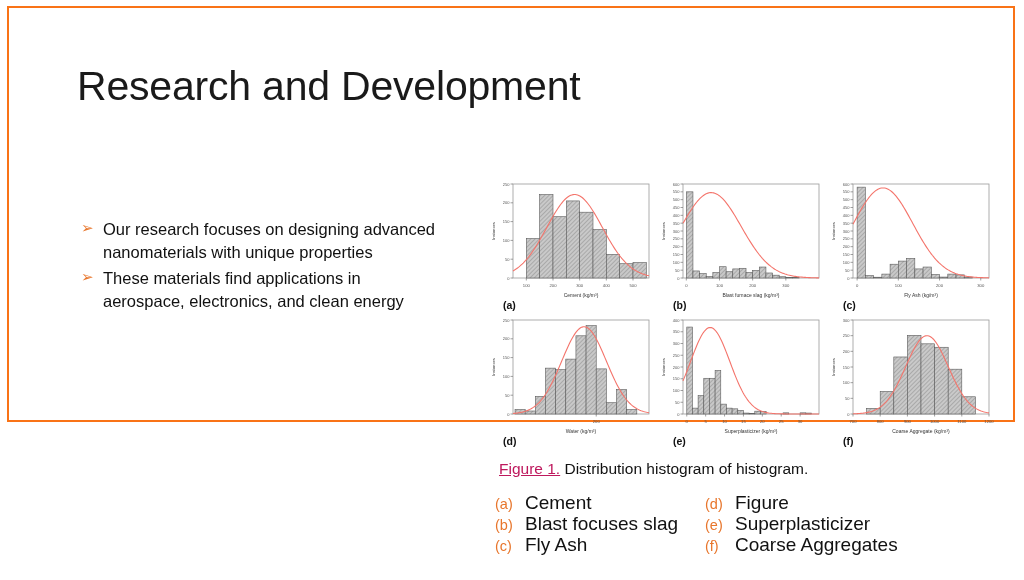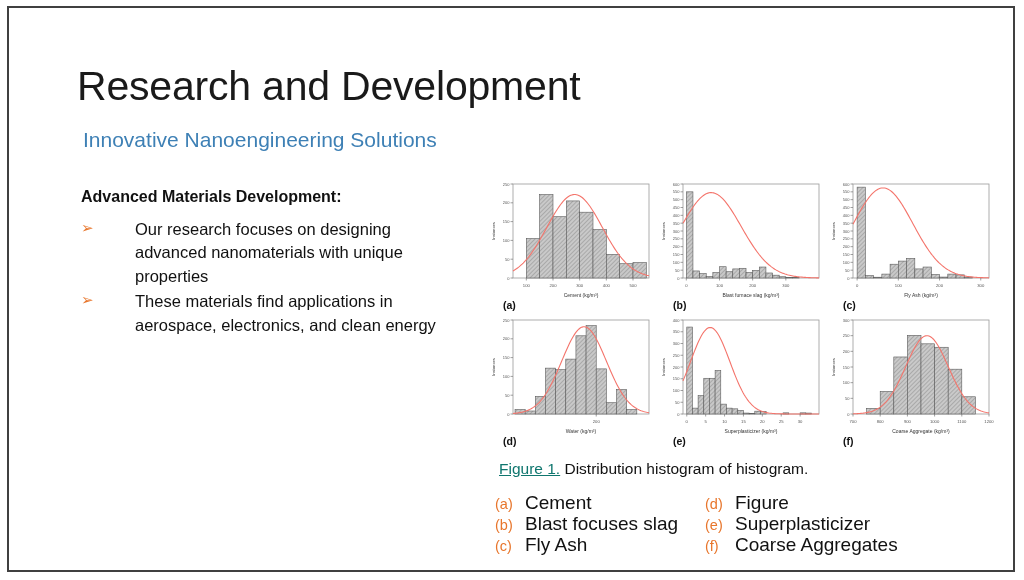--- a/index.html
+++ b/index.html
@@ -5,22 +5,22 @@
   html,body{margin:0;padding:0;}
   body{
     width:1024px;height:580px;
     background:#ffffff;
     font-family:"Liberation Sans", sans-serif;
     overflow:hidden;
   }
   .slide-frame{
     position:absolute;
     left:7px;top:6px;
-    width:1008px;height:566px;
-    border:2px solid #404040;
+    width:1008px;height:416px;
+    border:2px solid #f97316;
     background:#ffffff;
     box-sizing:border-box;
   }
   .slide-inner{position:absolute;inset:0;}
 
   
   .title{
     position:absolute;left:68px;top:55px;
     font-size:41px;font-weight:400;color:#1a1a1a;
     letter-spacing:-0.2px;white-space:nowrap;
@@ -43,21 +43,20 @@
     margin-bottom:2px;
   }
   .bullet-marker{
     color:#e8762c;font-size:15px;line-height:1.42;
     width:22px;flex:0 0 22px;
     font-family:"DejaVu Sans", sans-serif;
   }
   .bullet-text{
     font-size:16.5px;line-height:1.42;color:#111111;
     flex:1 1 auto;
-    margin-left:32px;
   }
 
   
   .figure-block{
     position:absolute;left:478px;top:168px;width:510px;
   }
   .chart-grid{
     display:grid;
     grid-template-columns:repeat(3, 170px);
     grid-template-rows:repeat(2, 136px);
@@ -69,21 +68,21 @@
     position:absolute;left:16px;bottom:1px;
     font-size:10.5px;font-weight:700;color:#111;
     font-family:"Liberation Sans", sans-serif;
   }
 
   .caption{
     position:absolute;left:12px;top:284px;
     font-size:15.5px;color:#111;white-space:nowrap;
   }
   .caption .figno{
-    color:#0f766e;text-decoration:underline;font-weight:400;
+    color:#be185d;text-decoration:underline;font-weight:400;
   }
 
   .legend{
     position:absolute;left:8px;top:316px;
     display:grid;
     grid-template-columns:200px 200px;
     grid-auto-rows:21px;
     column-gap:10px;
   }
   .legend-item{display:flex;align-items:baseline;}
@@ -92,22 +91,20 @@
   }
   .legend-label{color:#111;font-size:19px;}
 </style>
 </head>
 <body>
 
 <div class="slide-frame">
   <div class="slide-inner">
 
     <div class="title">Research and Development</div>
-    <div class="subtitle">Innovative Nanoengineering Solutions</div>
-    <div class="section-head">Advanced Materials Development:</div>
 
     <div class="bullets">
       <div class="bullet">
         <span class="bullet-marker">➢</span>
         <span class="bullet-text">Our research focuses on designing advanced nanomaterials with unique properties</span>
       </div>
       <div class="bullet">
         <span class="bullet-marker">➢</span>
         <span class="bullet-text">These materials find applications in aerospace, electronics, and clean energy</span>
       </div>

